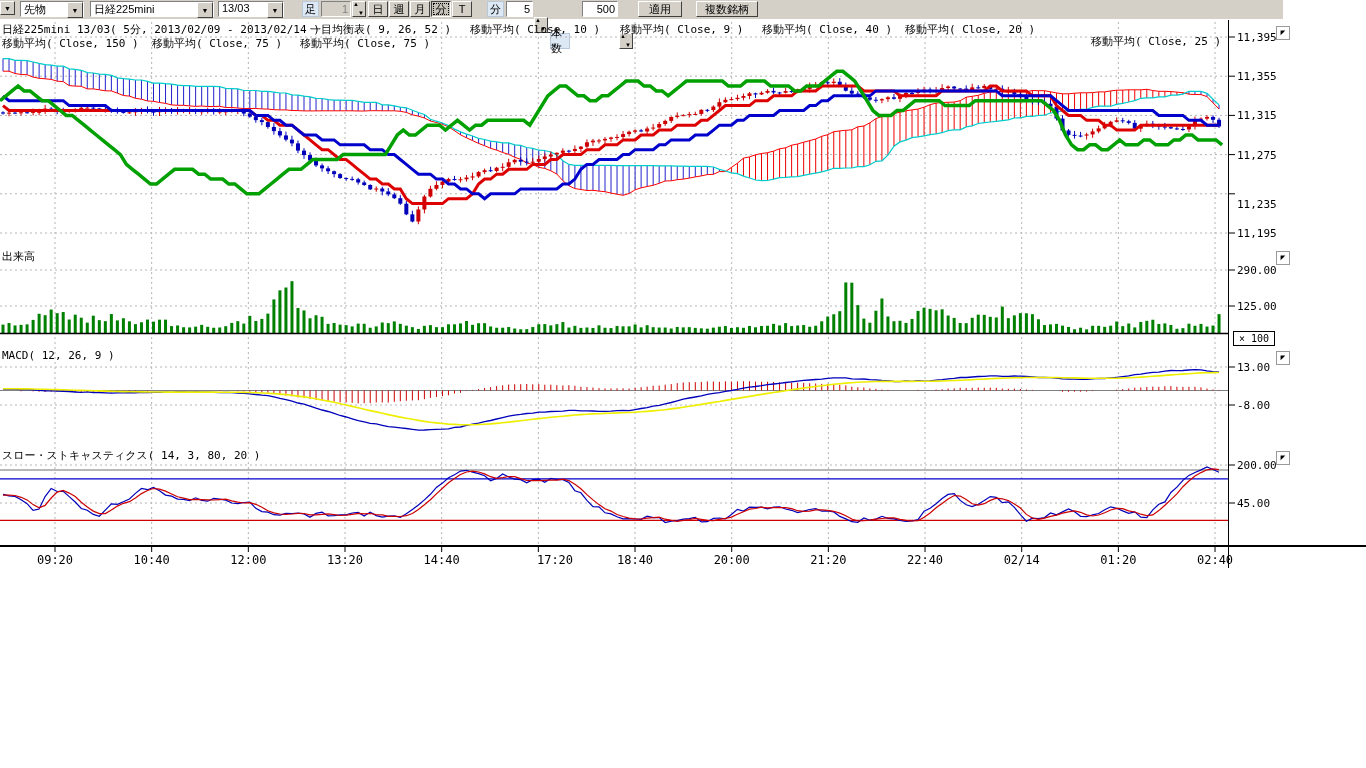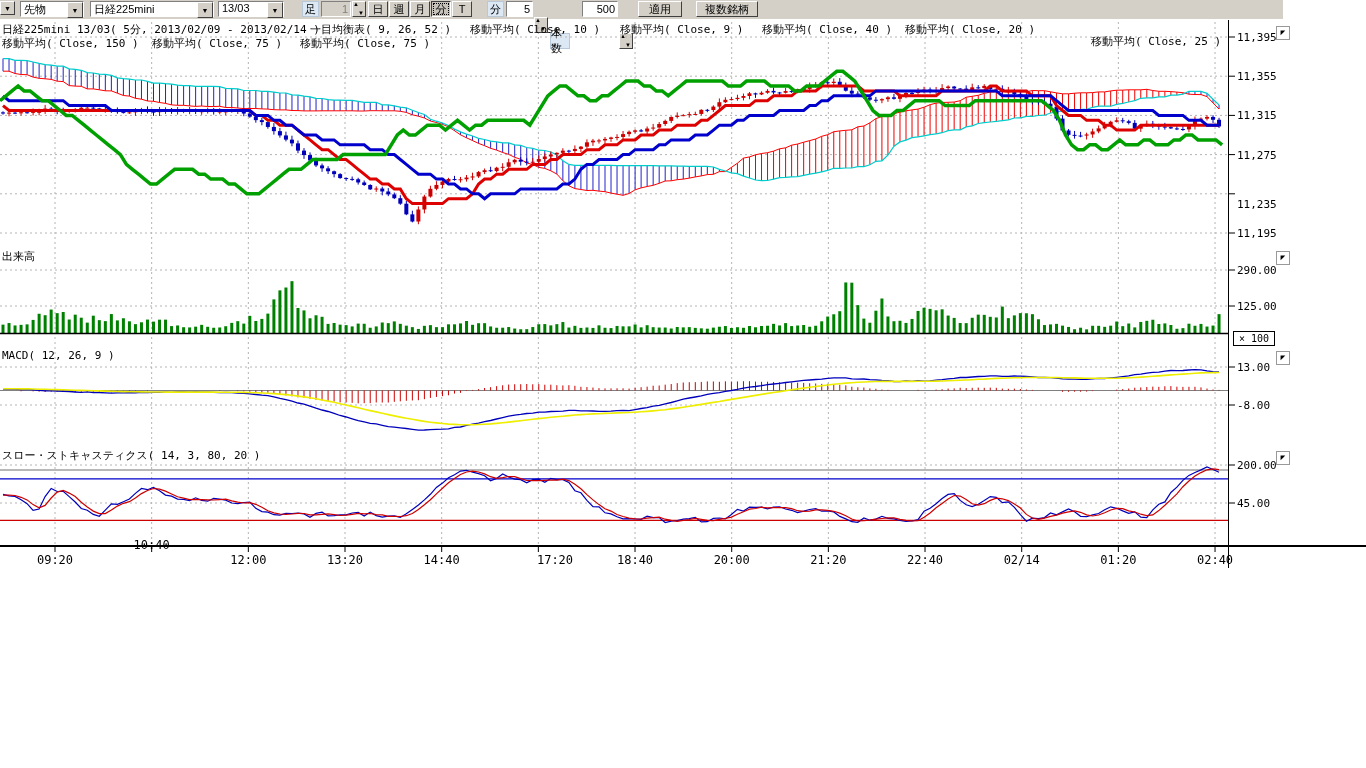--- a/index.html
+++ b/index.html
@@ -1208,21 +1208,21 @@
   <div class="ylab" style="top:465px;">200.00</div>
   <div class="ylab" style="top:503px;">45.00</div>
 
   <div class="expand-icon" style="top:26px;">◤</div>
   <div class="expand-icon" style="top:251px;">◤</div>
   <div class="expand-icon" style="top:351px;">◤</div>
   <div class="expand-icon" style="top:451px;">◤</div>
 
   <div id="xlabels">
       <div class="xlab" style="left: 55px; top: 553px;">09:20</div>
-      <div class="xlab" style="left: 151.67px; top: 538px;">10:40</div>
+      <div class="xlab" style="left: 151.67px; top: 553px;">10:40</div>
       <div class="xlab" style="left: 248.34px; top: 553px;">12:00</div>
       <div class="xlab" style="left: 345.01px; top: 553px;">13:20</div>
       <div class="xlab" style="left: 441.68px; top: 553px;">14:40</div>
       <div class="xlab" style="left: 555px; top: 553px;">17:20</div>
       <div class="xlab" style="left: 635.02px; top: 553px;">18:40</div>
       <div class="xlab" style="left: 731.69px; top: 553px;">20:00</div>
       <div class="xlab" style="left: 828.36px; top: 553px;">21:20</div>
       <div class="xlab" style="left: 925.03px; top: 553px;">22:40</div>
       <div class="xlab" style="left: 1021.7px; top: 553px;">02/14</div>
       <div class="xlab" style="left: 1118.37px; top: 553px;">01:20</div>

